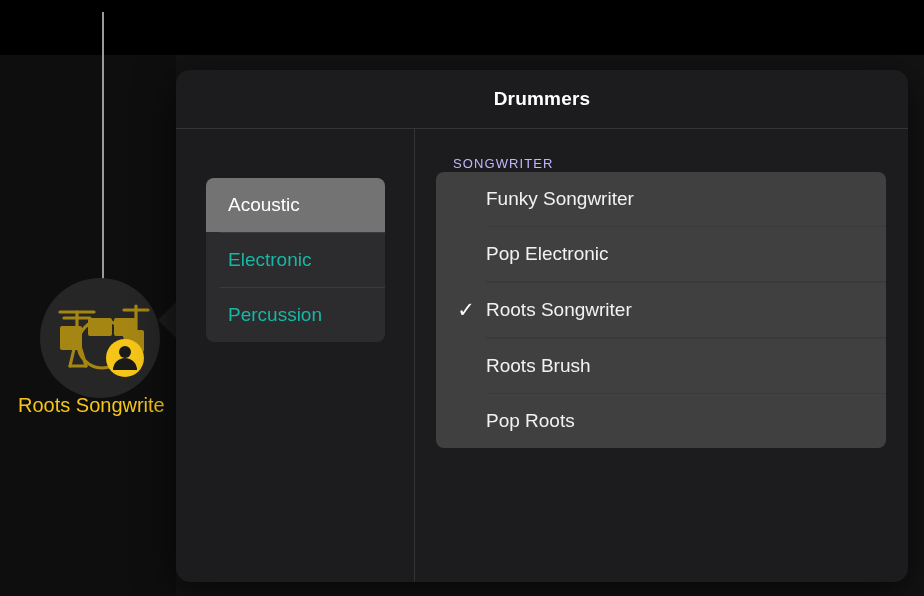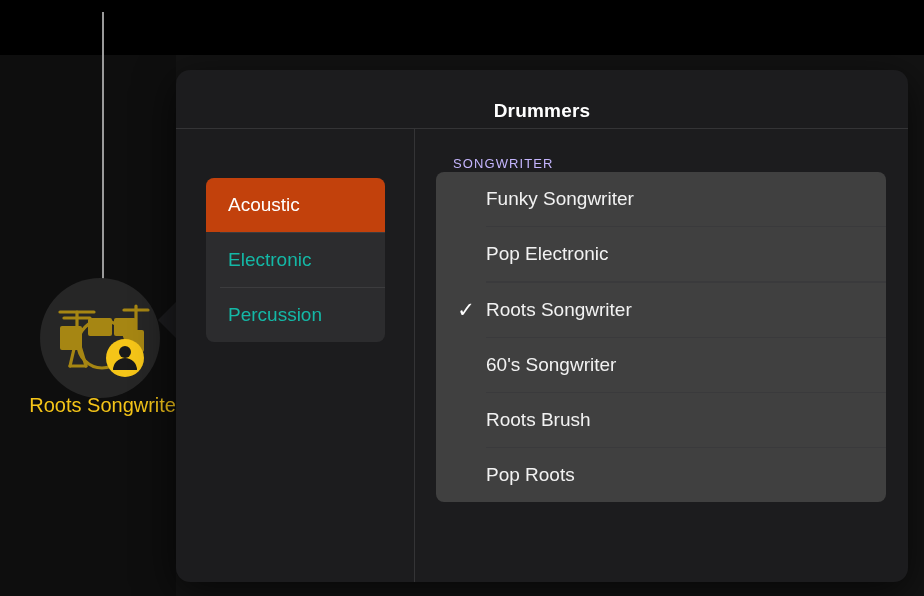--- a/index.html
+++ b/index.html
@@ -77,21 +77,20 @@
     position: absolute;
     left: 18px;
     top: 390px;
     width: 158px;
     height: 30px;
     line-height: 30px;
     color: #f5c518;
     font-size: 20px;
     white-space: nowrap;
     overflow: hidden;
-    text-align: right;
   }
 
   
   .popover {
     position: absolute;
     left: 176px;
     top: 70px;
     width: 732px;
     height: 512px;
     background: #1c1c1e;
@@ -105,21 +104,21 @@
     left: 158px;
     top: 300px;
     width: 0; height: 0;
     border-top: 20px solid transparent;
     border-bottom: 20px solid transparent;
     border-right: 20px solid #1c1c1e;
   }
 
   .popover-title {
     position: absolute;
-    left: 0; top: 12px;
+    left: 0; top: 0;
     width: 732px;
     height: 58px;
     line-height: 58px;
     text-align: center;
     color: #ffffff;
     font-size: 19px;
     font-weight: bold;
     letter-spacing: 0.2px;
   }
   .popover-header-rule {
@@ -152,21 +151,21 @@
   .category-item {
     position: relative;
     height: 54px;
     line-height: 54px;
     padding-left: 22px;
     color: #14b8a6;
     font-size: 19px;
     white-space: nowrap;
   }
   .category-item.selected {
-    background: #c2410c;
+    background: #737373;
     color: #ffffff;
   }
   .category-sep {
     height: 1px;
     margin-left: 14px;
     background: #3c3c3e;
   }
 
   
   .section-label {
@@ -303,24 +302,20 @@
       <div class="row-sep"></div>
 
       <div class="row-sep"></div>
 
       <div class="list-row">
         <span class="check">✓</span>
         <span class="label">Roots Songwriter</span>
       </div>
       <div class="row-sep"></div>
 
-      <div class="list-row">
-        <span class="check"></span>
-        <span class="label">60's Songwriter</span>
-      </div>
       <div class="row-sep"></div>
 
       <div class="list-row">
         <span class="check"></span>
         <span class="label">Roots Brush</span>
       </div>
       <div class="row-sep"></div>
 
       <div class="list-row">
         <span class="check"></span>

